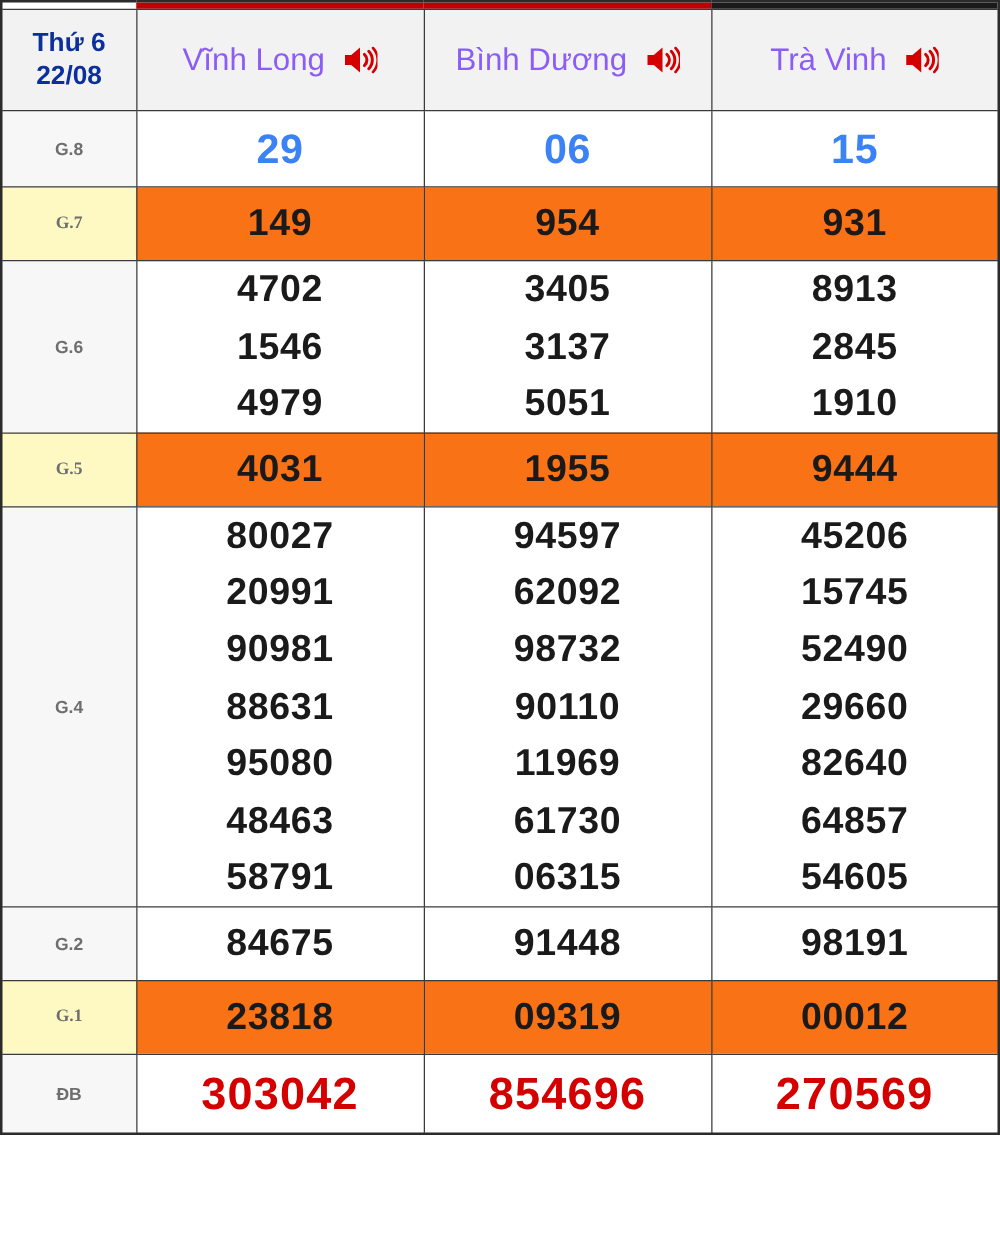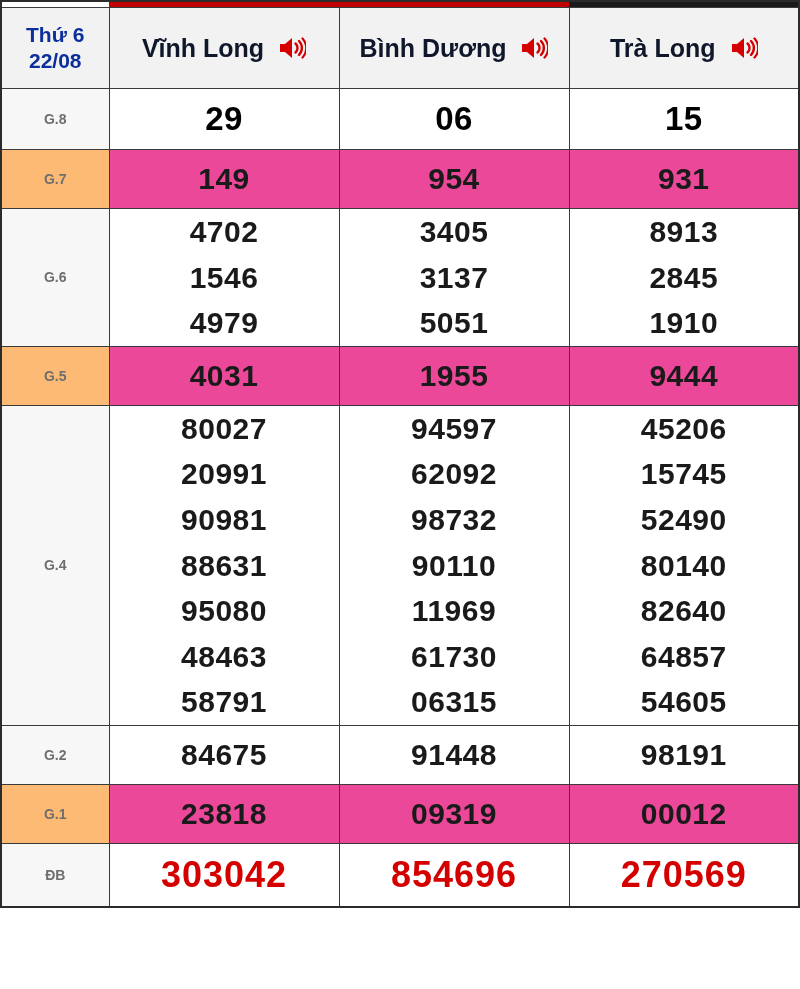--- a/index.html
+++ b/index.html
@@ -54,22 +54,22 @@
     font-size: 21px;
     line-height: 1.25;
   }
   .prov-inner {
     display: flex;
     align-items: center;
     justify-content: center;
     gap: 14px;
   }
   .prov-name {
-    color: #0f172a;
-    font-weight: bold;
+    color: #8b5cf6;
+    font-weight: normal;
     font-size: 25px;
     white-space: nowrap;
   }
   .spk {
     display: inline-block;
     width: 28px;
     height: 26px;
     position: relative;
     flex: 0 0 auto;
   }
@@ -85,25 +85,25 @@
   
   td.nums {
     background: #ffffff;
     color: #1a1a1a;
     font-size: 30px;
     font-weight: bold;
     line-height: 1.52;
     letter-spacing: 0.5px;
   }
   td.nums .n { display: block; }
-  tr.alt td.nums { background: #ec4899; }
-  tr.alt td.rowlabel { background: #fdba74; }
+  tr.alt td.nums { background: #f97316; }
+  tr.alt td.rowlabel { background: #fef9c3; font-family: Liberation Serif, serif; }
 
   td.nums.red {
-    color: #000000;
+    color: #3b82f6;
     font-size: 33px;
   }
   td.nums.db {
     color: #d40000;
     font-size: 36px;
     letter-spacing: 1px;
   }
   tr.r-g8 td { height: 60px; }
   tr.r-g7 td { height: 58px; }
   tr.r-g5 td { height: 58px; }
@@ -165,21 +165,21 @@
                 <path d="M2 9 h5 L14 3 v20 L7 17 H2 Z" fill="#d40000"></path>
                 <path d="M17.5 8.5 a6 6 0 0 1 0 9" stroke="#d40000" stroke-width="2.4" fill="none" stroke-linecap="round"></path>
                 <path d="M21 6 a10 10 0 0 1 0 14" stroke="#d40000" stroke-width="2.4" fill="none" stroke-linecap="round"></path>
                 <path d="M24.5 3.5 a14 14 0 0 1 0 19" stroke="#d40000" stroke-width="2.2" fill="none" stroke-linecap="round"></path>
               </svg>
             </span>
           </div>
         </th>
         <th class="head-cell">
           <div class="prov-inner">
-            <span class="prov-name">Trà Long</span>
+            <span class="prov-name">Trà Vinh</span>
             <span class="spk">
               <svg width="28" height="26" viewBox="0 0 28 26" aria-hidden="true">
                 <path d="M2 9 h5 L14 3 v20 L7 17 H2 Z" fill="#d40000"></path>
                 <path d="M17.5 8.5 a6 6 0 0 1 0 9" stroke="#d40000" stroke-width="2.4" fill="none" stroke-linecap="round"></path>
                 <path d="M21 6 a10 10 0 0 1 0 14" stroke="#d40000" stroke-width="2.4" fill="none" stroke-linecap="round"></path>
                 <path d="M24.5 3.5 a14 14 0 0 1 0 19" stroke="#d40000" stroke-width="2.2" fill="none" stroke-linecap="round"></path>
               </svg>
             </span>
           </div>
         </th>
@@ -261,21 +261,21 @@
           <span class="n">98732</span>
           <span class="n">90110</span>
           <span class="n">11969</span>
           <span class="n">61730</span>
           <span class="n">06315</span>
         </td>
         <td class="nums">
           <span class="n">45206</span>
           <span class="n">15745</span>
           <span class="n">52490</span>
-          <span class="n">80140</span>
+          <span class="n">29660</span>
           <span class="n">82640</span>
           <span class="n">64857</span>
           <span class="n">54605</span>
         </td>
       </tr>
 
 
       <tr class="r-g2">
         <td class="rowlabel">G.2</td>
         <td class="nums">

